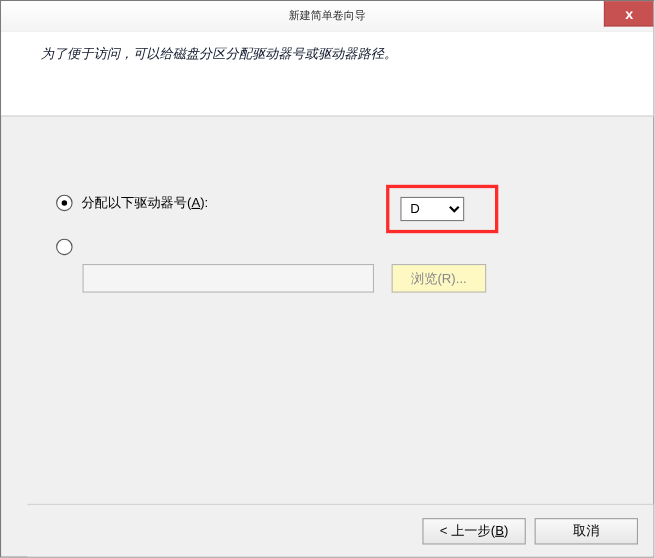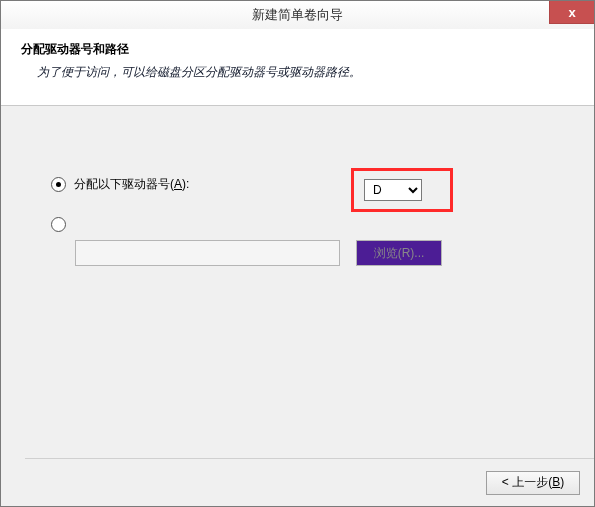--- a/index.html
+++ b/index.html
@@ -23,21 +23,21 @@
     background: linear-gradient(#ffffff, #f3f3f3);
     border-bottom: 1px solid #d0d0d0;
     display: flex;
     align-items: center;
     position: relative;
   }
   .titlebar .title {
     flex: 1;
     text-align: center;
     color: #2d2d2d;
-    font-size: 13px;
+    font-size: 10px;
     line-height: 28px;
   }
   .titlebar .close {
     width: 44px;
     height: 22px;
     background: #c75050;
     color: #fff;
     position: absolute;
     right: 0;
     top: 0;
@@ -141,21 +141,21 @@
     height: 26px;
     border: 1px solid #b5b5b5;
     background: #f5f5f5;
     color: #888;
     box-sizing: border-box;
   }
   .browse-btn {
     width: 86px;
     height: 26px;
     border: 1px solid #b5b5b5;
-    background: #4c1d95;
+    background: #fef9c3;
     color: #888;
     font-size: 12px;
     cursor: default;
   }
   .footer {
     position: absolute;
     left: 0;
     right: 0;
     bottom: 0;
     height: 48px;
@@ -190,21 +190,20 @@
   <div class="titlebar">
     <div class="title">新建简单卷向导</div>
     <div class="close">
       <span>x</span>
     </div>
   </div>
 
   <div class="content">
 
     <div class="header-area">
-      <div class="heading">分配驱动器号和路径</div>
       <div class="subheading">为了便于访问，可以给磁盘分区分配驱动器号或驱动器路径。</div>
     </div>
 
     <div class="body-area">
 
       <div class="drive-select">
         <div class="highlight">
           <select class="drive">
             <option>D</option>
           </select>
@@ -231,15 +230,16 @@
       </div>
 
 
     </div>
   </div>
 
   <div class="footer">
     <button class="wiz-btn">
       <span>&lt; 上一步(</span><span class="accel">B</span><span>)</span>
     </button>
+    <button class="wiz-btn">取消</button>
   </div>
 
 </div>
 
 </body></html>

